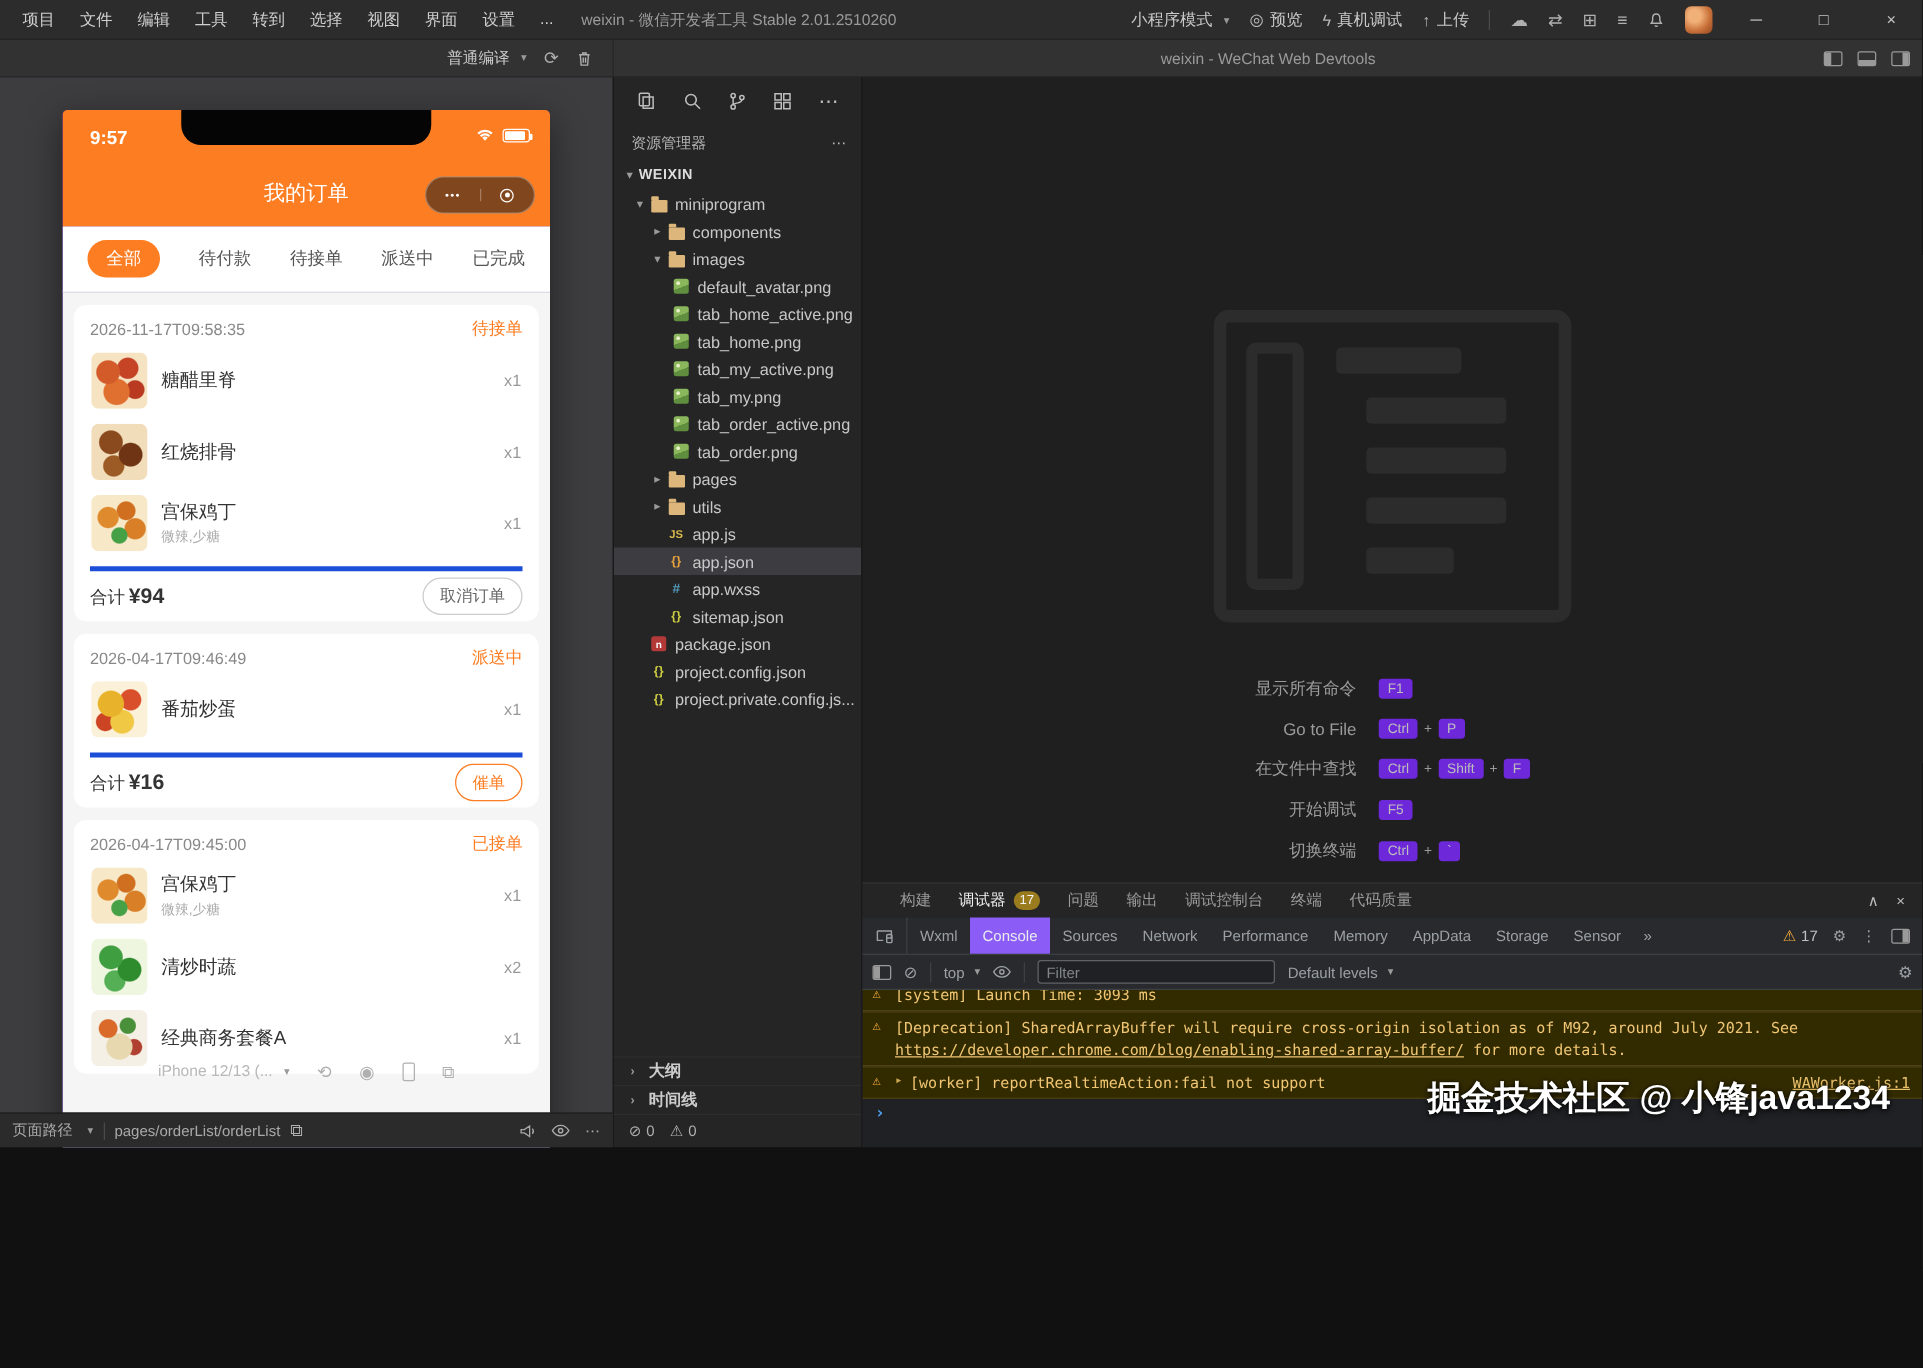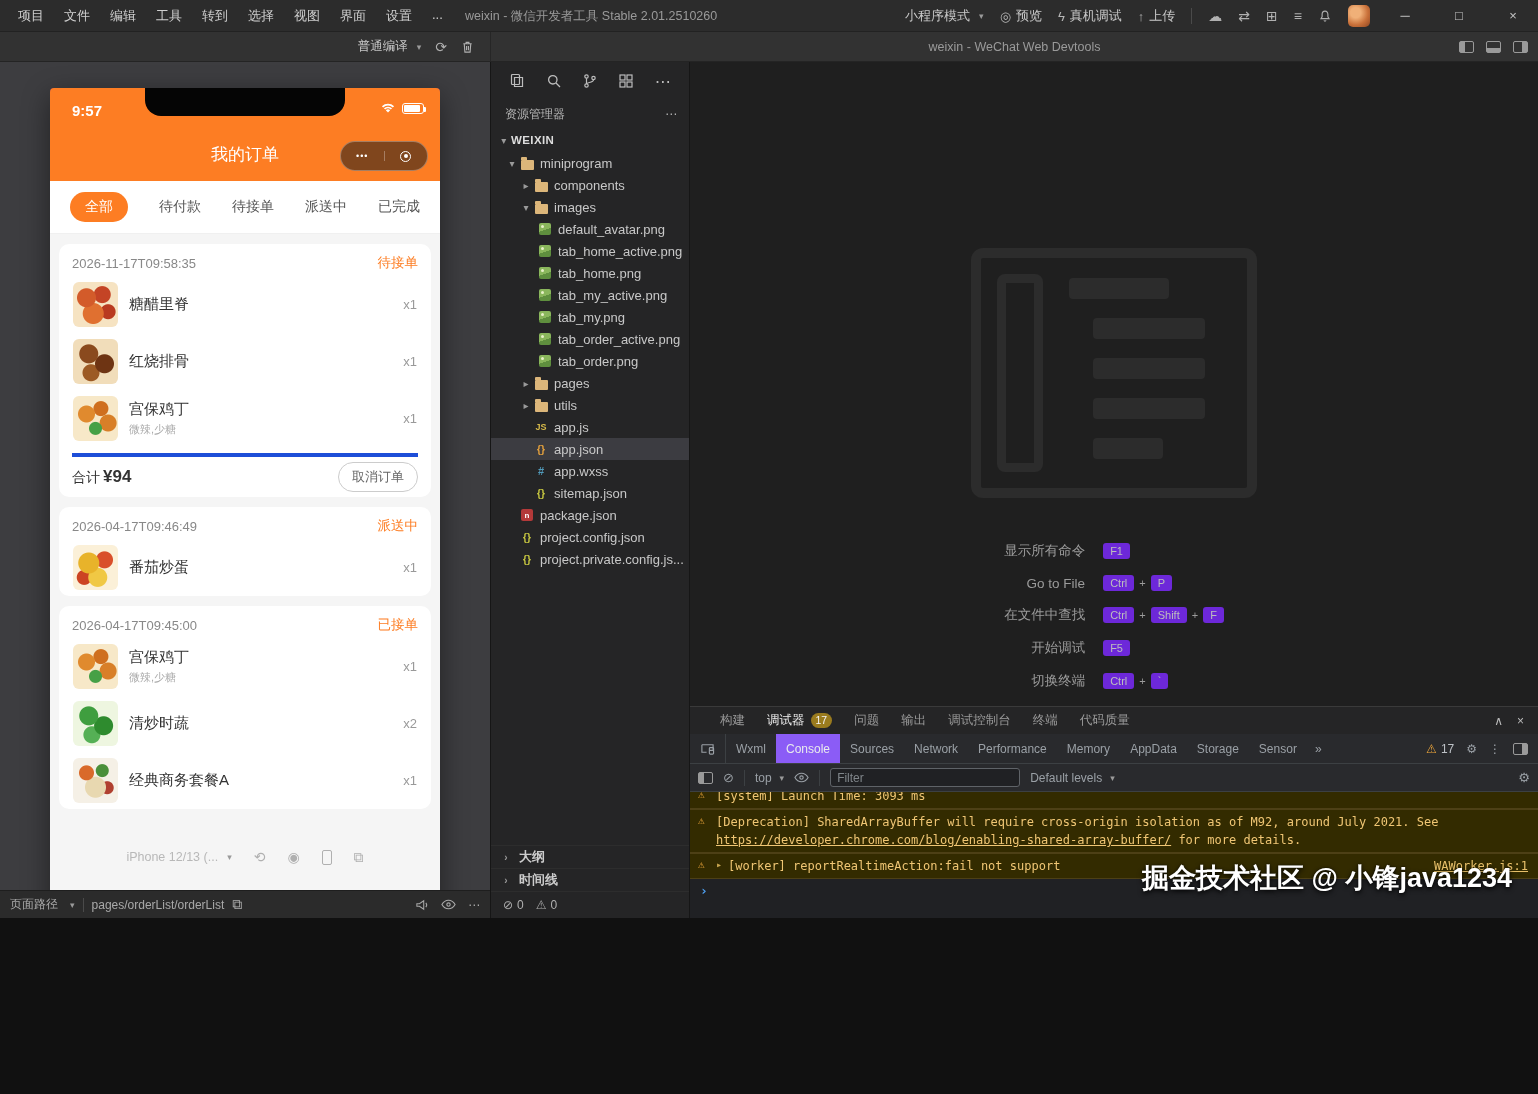--- a/index.html
+++ b/index.html
@@ -365,20 +365,24 @@
               <span class="otime">2026-04-17T09:46:49</span>
               <span class="ostatus">派送中</span>
             </div>
             <div class="orow">
               <span class="dimg img-fqcd"></span>
               <div>
                   <div class="dname">番茄炒蛋</div>
                 </div>
               <span class="dqty">x1</span>
             </div>
+            <div class="ototal">
+              <span class="tlab"><span>合计</span><b>¥16</b></span>
+              <button class="obtn orange">催单</button>
+            </div>
           </div>
 
           <div class="ocard">
             <div class="ohead">
               <span class="otime">2026-04-17T09:45:00</span>
               <span class="ostatus">已接单</span>
             </div>
             <div class="orow">
               <span class="dimg img-gbjd"></span>
               <div>

